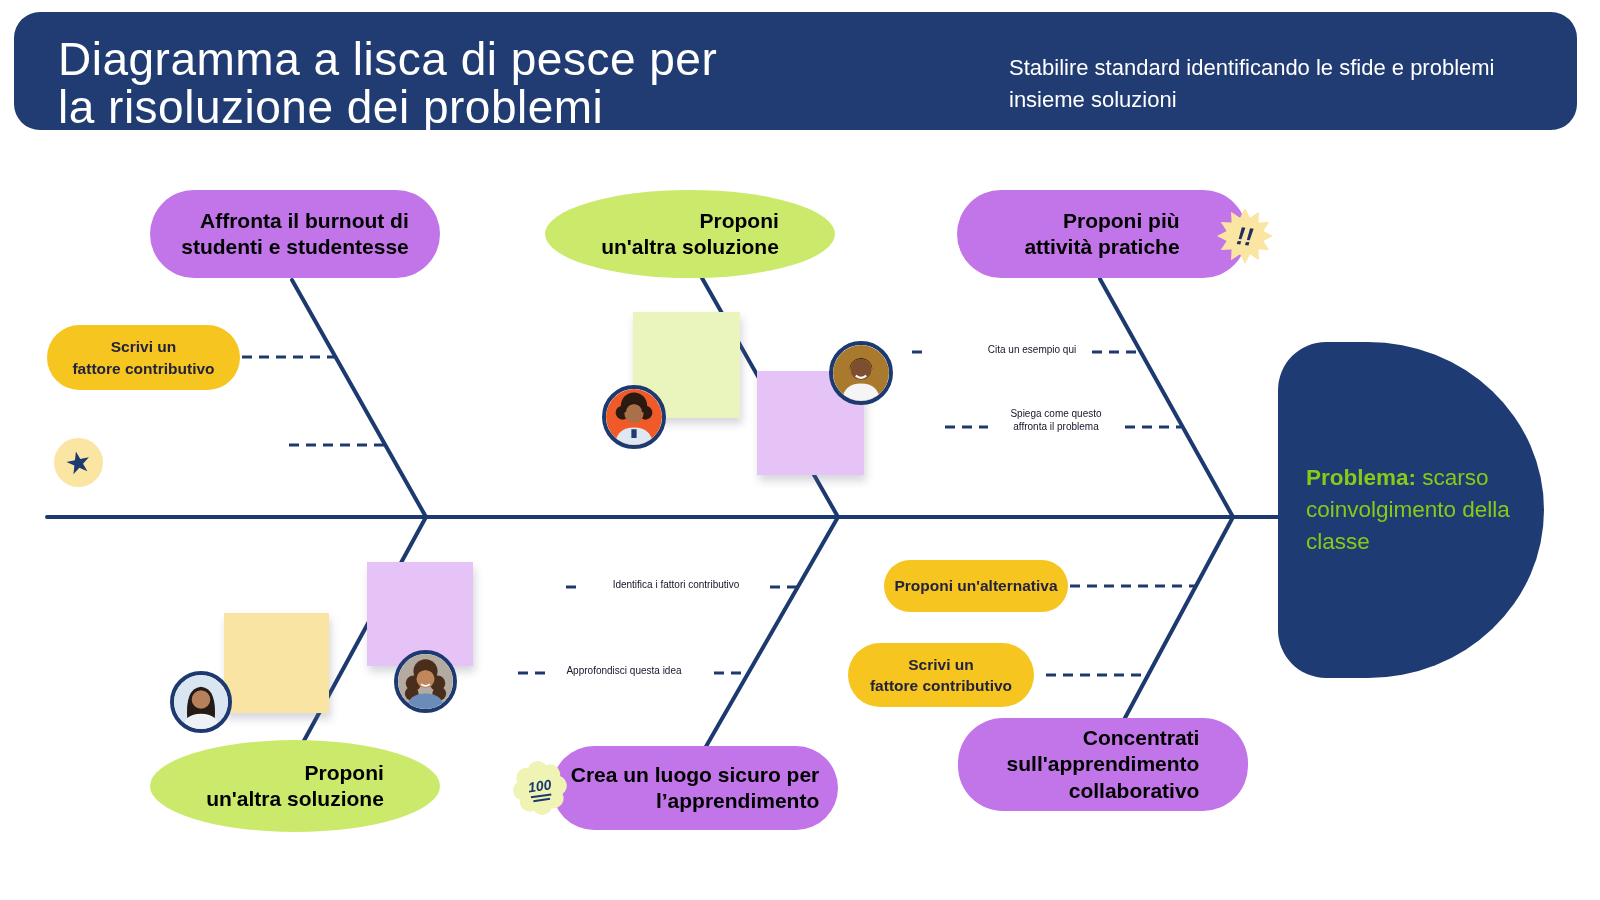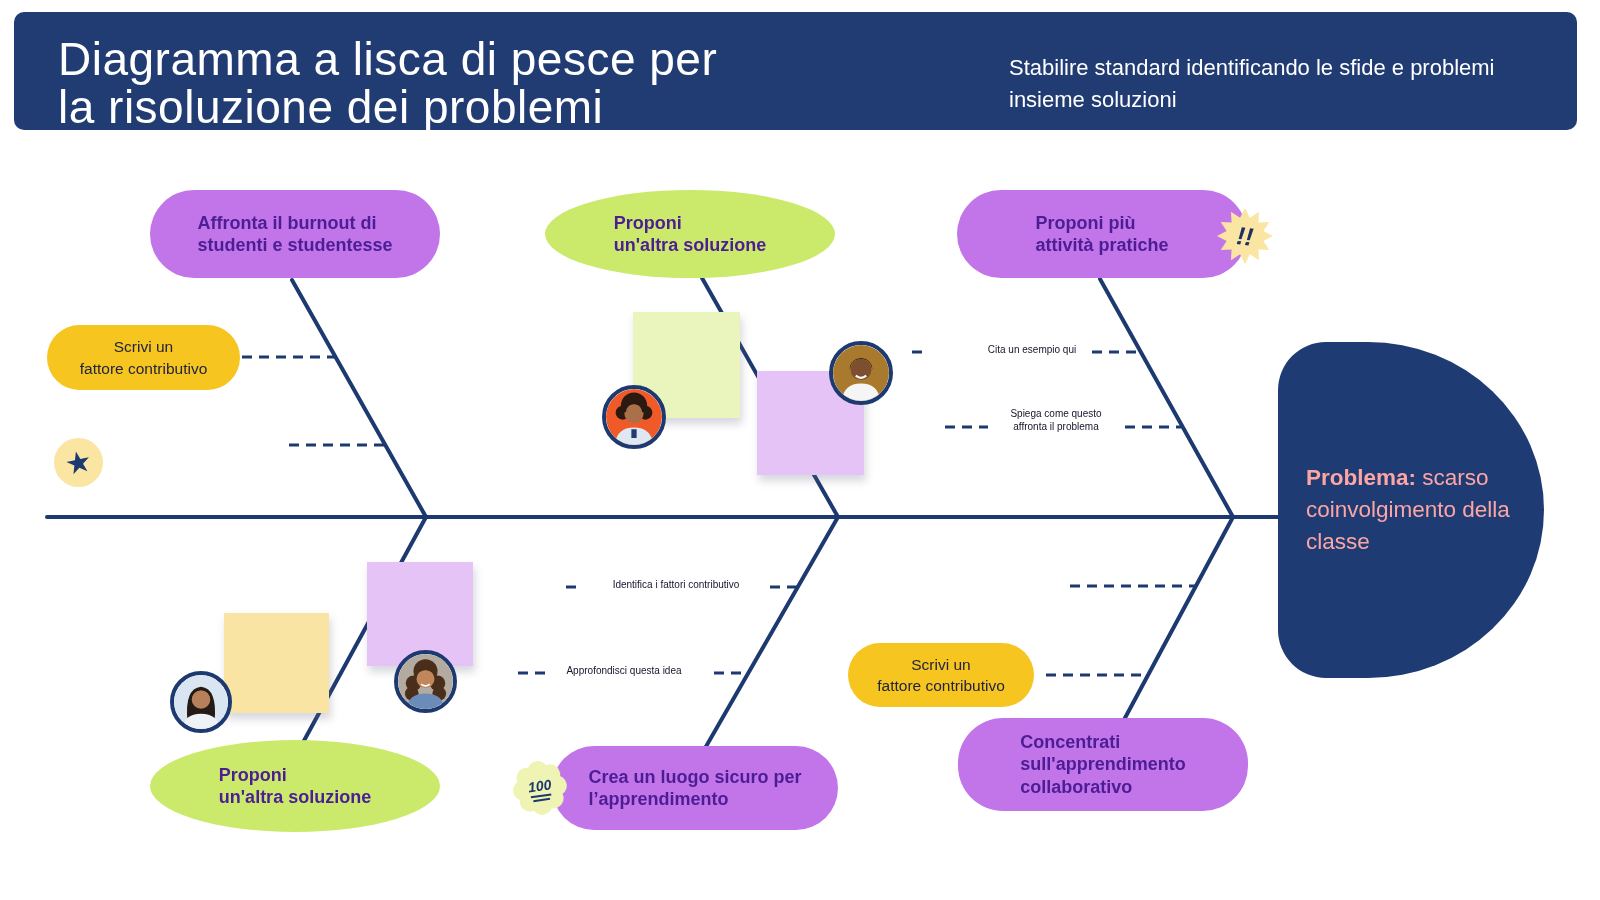--- a/index.html
+++ b/index.html
@@ -2,32 +2,32 @@
 <html><head>
 <meta charset="utf-8">
 <style>
   html,body{margin:0;padding:0;background:#fff;}
   #canvas{position:relative;width:1600px;height:900px;background:#ffffff;overflow:hidden;
           font-family:"Liberation Sans","DejaVu Sans",sans-serif;}
   .abs{position:absolute;}
   .ml{white-space:pre-line;}
 
   
-  .header{left:14px;top:12px;width:1563px;height:118px;background:#213C72;border-radius:10px;}
+  .header{left:14px;top:12px;width:1563px;height:118px;background:#213C72;border-radius:26px;}
   .title{left:44px;top:24px;color:#fff;font-size:46px;line-height:1.04;font-weight:400;letter-spacing:.5px;}
   .subtitle{left:995px;top:40px;width:560px;color:#fff;font-size:22px;line-height:1.45;font-weight:400;}
 
   
   .bubble{background:#C275E8;border-radius:45px;display:flex;align-items:center;justify-content:center;}
   .ellipse{background:#CBEA6C;border-radius:50%;display:flex;align-items:center;justify-content:center;}
-  .bubble-label{font-weight:700;font-size:18px;line-height:1.25;color:#4c1d95;text-align:left;}
+  .bubble-label{font-weight:700;font-size:21px;line-height:1.25;color:#000000;text-align:right;}
 
   
   .pill{background:#F6C51F;border-radius:34px;display:flex;align-items:center;justify-content:center;}
-  .pill-label{font-weight:400;font-size:15.5px;line-height:1.38;color:#23233d;text-align:center;}
+  .pill-label{font-weight:700;font-size:15.5px;line-height:1.38;color:#23233d;text-align:center;}
 
   
   .hint{font-weight:500;font-size:10px;line-height:1.25;color:#15152c;text-align:center;}
 
   
   .sticky{box-shadow:2px 6px 8px rgba(110,110,140,.28);}
   .sticky.green{background:#EAF5BE;}
   .sticky.purple{background:#E5C3F7;}
   .sticky.yellow{background:#FAE4A4;}
 
@@ -38,21 +38,21 @@
   
   .star-badge{background:#FAE5A3;border-radius:50%;display:flex;align-items:center;justify-content:center;}
   .star-glyph{color:#1C3970;font-size:30px;transform:rotate(-12deg);line-height:1;}
   .burst-text{position:absolute;left:0;top:0;width:100%;height:100%;display:flex;align-items:center;justify-content:center;
               font-weight:700;font-style:italic;font-size:25px;color:#1e2f63;transform:rotate(6deg);}
 
   
   .fish-head{left:1278px;top:342px;width:266px;height:336px;background:#1F3B73;
              border-radius:48px 176px 176px 48px / 48px 168px 168px 48px;
              display:flex;align-items:center;}
-  .problem-label{color:#fca5a5;font-size:22.5px;line-height:1.42;padding-left:28px;width:212px;}
+  .problem-label{color:#84cc16;font-size:22.5px;line-height:1.42;padding-left:28px;width:212px;}
   .problem-label b{font-weight:700;}
 </style>
 </head>
 <body>
 
 <div id="canvas">
 
   <div class="abs header">
     <div class="abs title ml">Diagramma a lisca di pesce per
 la risoluzione dei problemi</div>
@@ -207,20 +207,23 @@
         <circle cx="32" cy="29" r="10.5" fill="#c1875c"></circle>
         <path d="M21,28 a11,11 0 0 1 22,0 l-2,-5 a10,8 0 0 0 -18,0 z" fill="#4a2e1c"></path>
         <path d="M27,35 q5,4 10,0" stroke="#fff" stroke-width="2" fill="none"></path>
       </g>
     </svg>
   </div>
 
   <div class="abs hint ml" style="left:576px;top:579px;width:200px;">Identifica i fattori contributivo</div>
   <div class="abs hint ml" style="left:529px;top:665px;width:190px;">Approfondisci questa idea</div>
 
+  <div class="abs pill" style="left:884px;top:560px;width:184px;height:52px;">
+    <div class="pill-label ml">Proponi un'alternativa</div>
+  </div>
 
   <div class="abs pill" style="left:848px;top:643px;width:186px;height:64px;">
     <div class="pill-label ml">Scrivi un
 fattore contributivo</div>
   </div>
 
   <div class="abs ellipse" style="left:150px;top:740px;width:290px;height:92px;">
     <div class="bubble-label ml">Proponi
 un'altra soluzione</div>
   </div>

